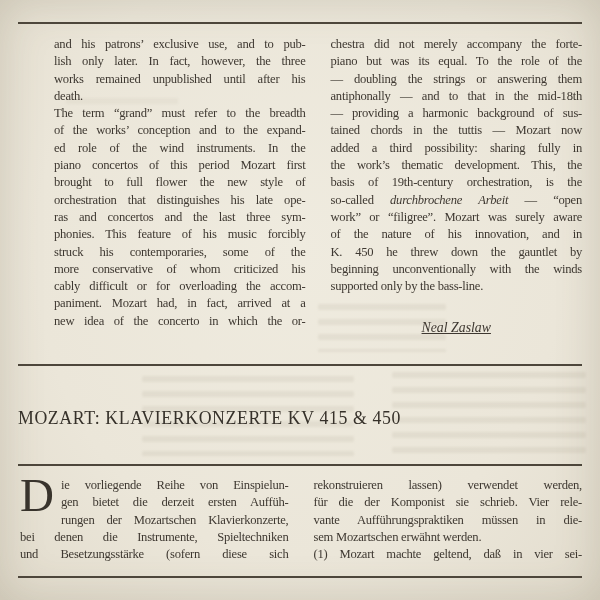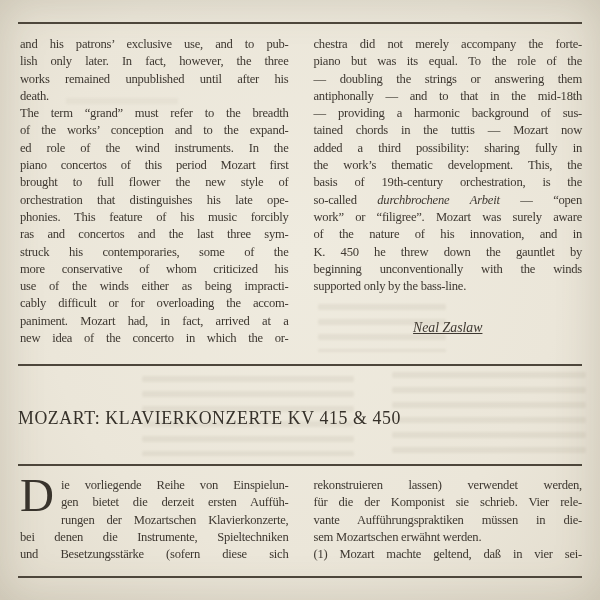--- a/index.html
+++ b/index.html
@@ -21,21 +21,21 @@
   }
   .rule-top    { top: 22px; }
   .rule-mid1   { top: 364px; }
   .rule-mid2   { top: 464px; }
   .rule-bottom { top: 576px; }
 
   .cols {
     position: absolute; left: 20px; right: 18px;
     display: flex; gap: 25px;
   }
-  .cols-top    { top: 36px; }
+  .cols-top    { top: 36px; margin-left: 34px; }
   .cols-bottom { top: 477px; }
   .col { flex: 1 1 0; min-width: 0; }
 
   .textblock { font-size: 12.6px; letter-spacing: -0.25px; }
   .tline {
     line-height: 17.3px;
     text-align: justify;
     text-align-last: justify;
     white-space: normal;
   }
@@ -106,25 +106,24 @@
           <div class="tline">works remained unpublished until after his</div>
           <div class="tline">death.</div>
         </div>
       <div class="lines">
           <div class="tline">The term “grand” must refer to the breadth</div>
           <div class="tline">of the works’ conception and to the expand-</div>
           <div class="tline">ed role of the wind instruments. In the</div>
           <div class="tline">piano concertos of this period Mozart first</div>
           <div class="tline">brought to full flower the new style of</div>
           <div class="tline">orchestration that distinguishes his late ope-</div>
+          <div class="tline">ras and concertos and the last three sym-</div>
           <div class="tline">phonies. This feature of his music forcibly</div>
-          <div class="tline">ras and concertos and the last three sym-</div>
           <div class="tline">struck his contemporaries, some of the</div>
           <div class="tline">more conservative of whom criticized his</div>
-          <div class="tline">use of the winds either as being impracti-</div>
           <div class="tline">cably difficult or for overloading the accom-</div>
           <div class="tline">paniment. Mozart had, in fact, arrived at a</div>
           <div class="tline">new idea of the concerto in which the or-</div>
         </div>
     </div>
     <div class="col textblock">
       <div class="lines ragged-last">
           <div class="tline">chestra did not merely accompany the forte-</div>
           <div class="tline">piano but was its equal. To the role of the</div>
           <div class="tline">— doubling the strings or answering them</div>

